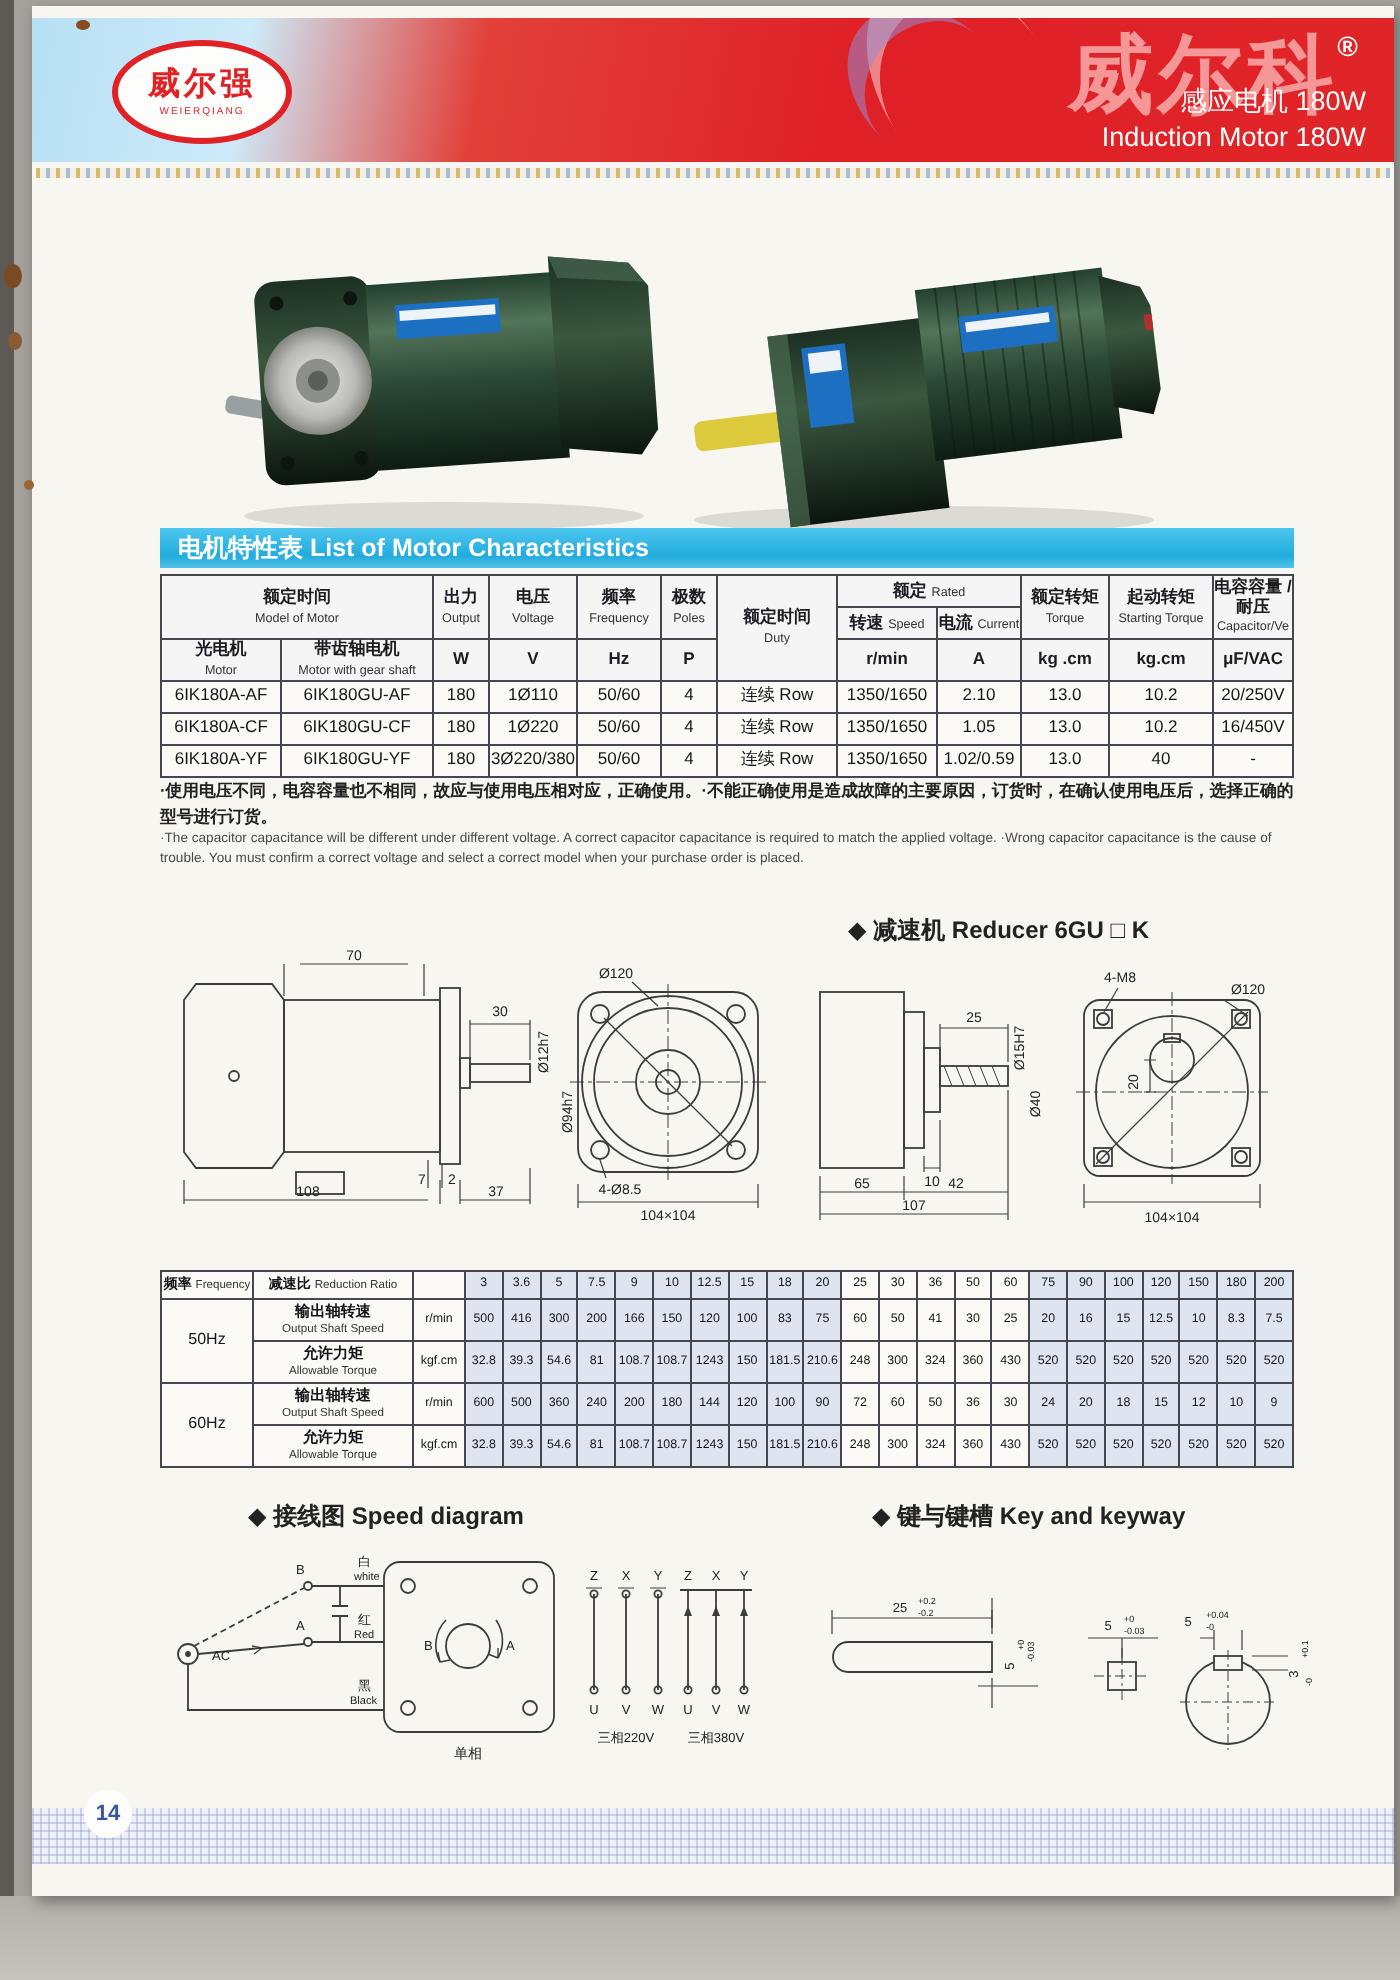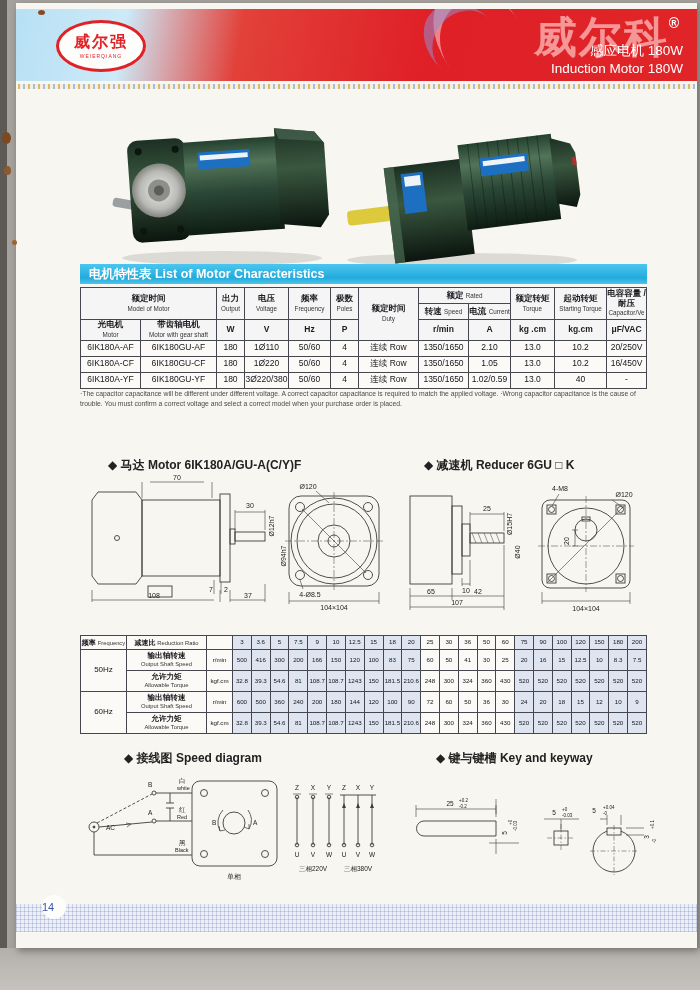--- a/index.html
+++ b/index.html
@@ -62,21 +62,21 @@
   .t2 .unit{font-size:6.2px}
   .t2 tr.hf td:nth-child(n+4):nth-child(-n+13){background:#dfe5f0}
   .t2 tr.hf td:nth-child(n+19):nth-child(-n+25){background:#dfe5f0}
   .t2 tr.nf td:nth-child(n+3):nth-child(-n+12){background:#dfe5f0}
   .t2 tr.nf td:nth-child(n+18):nth-child(-n+24){background:#dfe5f0}
   
   .band{position:absolute;left:0;right:0;top:901px;height:28px;background:#eef0f7;
     background-image:repeating-linear-gradient(0deg,rgba(115,135,195,.30) 0 1px,transparent 1px 4px),
                      repeating-linear-gradient(90deg,rgba(115,135,195,.30) 0 1px,transparent 1px 4px)}
   .pagenum{position:absolute;left:26px;top:-9px;width:24px;height:24px;border-radius:50%;background:#fdfdfb;
-           line-height:24px;font-size:11px;color:#3a55a8;font-weight:normal}
+           text-align:center;line-height:24px;font-size:11px;color:#3a55a8;font-weight:bold}
 </style>
 </head>
 <body>
 
 <div class="edge-left"></div>
 <div class="edge-bottom"></div>
 <div class="speck" style="left:38px;top:10px;width:7px;height:5px;background:#8a4a20"></div>
 <div class="speck" style="left:2px;top:132px;width:9px;height:12px;background:#7c4a22"></div>
 <div class="speck" style="left:4px;top:166px;width:7px;height:9px;background:#8a5a30"></div>
 <div class="speck" style="left:12px;top:240px;width:5px;height:5px;background:#9a6530"></div>
@@ -237,24 +237,24 @@
       <td>1350/1650</td>
       <td>1.02/0.59</td>
       <td>13.0</td>
       <td>40</td>
       <td>-</td>
     </tr>
   </tbody>
     </table>
 
   <div class="notes">
+    <div class="cn">·使用电压不同，电容容量也不相同，故应与使用电压相对应，正确使用。·不能正确使用是造成故障的主要原因，订货时，在确认使用电压后，选择正确的型号进行订货。</div>
     <div class="en">·The capacitor capacitance will be different under different voltage. A correct capacitor capacitance is required to match the applied voltage. ·Wrong capacitor capacitance is the cause of trouble. You must confirm a correct voltage and select a correct model when your purchase order is placed.</div>
   </div>
 
-  <div class="olabel" style="left:92px;top:454px">◆ 马达 Motor 6IK180A/GU-A(C/Y)F</div>
   <div class="olabel" style="left:408px;top:454px">◆ 减速机 Reducer  6GU □ K</div>
 
   <svg class="drw" style="left:68px;top:469px" width="315" height="138" viewBox="0 0 315 138">
     <g stroke="#3c3c3c" stroke-width="0.9" fill="none">
       <path d="M14,20 H52 L58,28 V104 L52,112 H14 L8,104 V28 Z"></path>
       <circle cx="33" cy="66" r="2.5"></circle>
       <rect x="58" y="28" width="78" height="76"></rect>
       <rect x="136" y="22" width="10" height="88"></rect>
       <rect x="146" y="57" width="5" height="15"></rect>
       <rect x="151" y="60" width="30" height="9"></rect>

